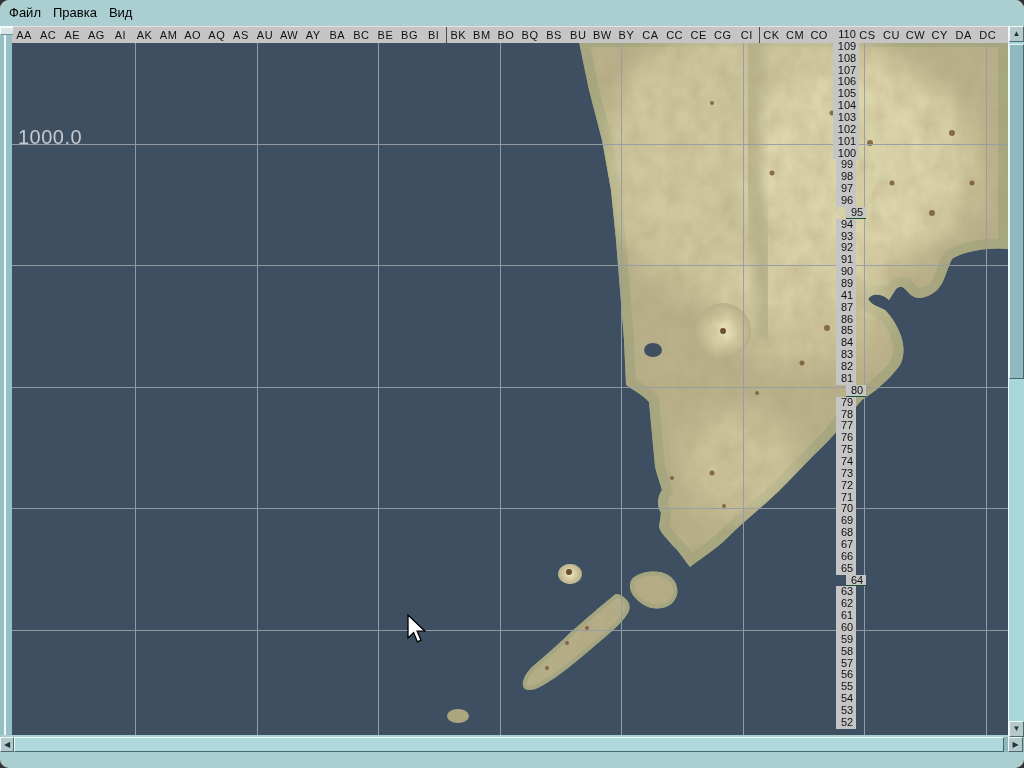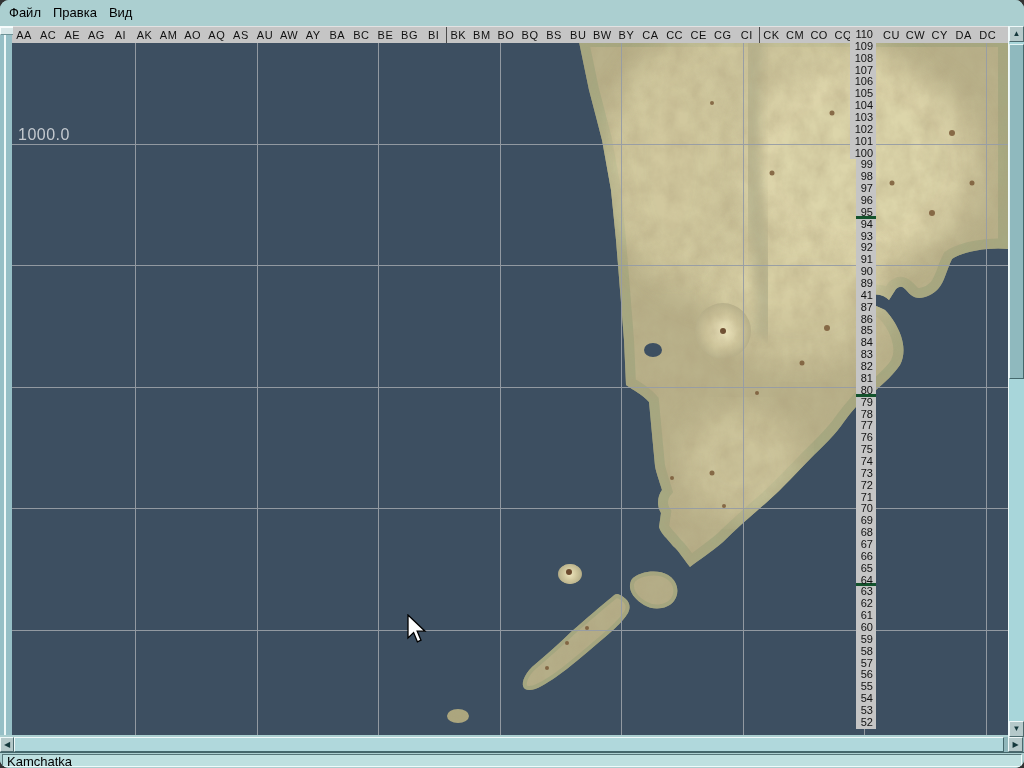--- a/index.html
+++ b/index.html
@@ -33,34 +33,34 @@
   .col-cell{
     flex:0 0 24.1px;width:24.1px;text-align:center;font-size:11px;
     color:#111;line-height:16px;letter-spacing:.5px;
   }
   .col-cell.divider{border-left:1px solid #4a4a4a;box-sizing:border-box;}
   
   .map-viewport{position:absolute;left:12px;top:17px;width:996px;height:692px;overflow:hidden;background:#3d4f61;z-index:1;}
   .map-svg{position:absolute;left:0;top:0;z-index:1;}
   .scale-label{
     position:absolute;left:6px;top:83px;z-index:2;
-    font-size:16px;color:#c4c9cf;letter-spacing:.5px;
+    font-size:20px;color:#c4c9cf;letter-spacing:.5px;
   }
   .cursor-svg{position:absolute;left:394px;top:571px;z-index:50;}
   
   .row-header{
     position:absolute;right:16px;top:3px;height:706px;width:60px;
     z-index:4;overflow:hidden;pointer-events:none;
   }
-  .row-cell{height:11.86px;display:flex;justify-content:flex-end;}
+  .row-cell{height:11.86px;display:flex;justify-content:center;}
   .row-cell span{
     display:inline-block;background:#c5c5c5;color:#111;
     font-size:11px;line-height:11.8px;padding:0 3px 0 5px;
   }
-  .row-cell.tick span{border-bottom:3px solid #14532d;box-sizing:border-box;margin-left:20px;}
+  .row-cell.tick span{border-bottom:1px solid #14532d;box-sizing:border-box;margin-left:20px;}
   
   .v-scrollbar{position:absolute;left:1008px;top:0;width:16px;height:711px;background:#a8d6da;border-left:1px solid #f0fafa;box-sizing:border-box;z-index:5;}
   .sb-btn{
     position:absolute;left:0;width:15px;height:16px;background:#b5c9ca;
     border-top:1px solid #eef8f8;border-left:1px solid #eef8f8;
     border-right:1px solid #4c6a6e;border-bottom:1px solid #4c6a6e;
     box-sizing:border-box;text-align:center;font-size:8px;line-height:14px;color:#15383c;
   }
   .sb-up{top:0;}
   .sb-down{top:695px;}
@@ -456,17 +456,14 @@
       <div class="sb-btn sb-down"><span>▼</span></div>
     </div>
   </div>
 
   <div class="h-scrollbar">
     <div class="hb-btn hb-left"><span>◀</span></div>
     <div class="h-thumb"></div>
     <div class="hb-btn hb-right"><span>▶</span></div>
   </div>
 
-  <div class="status-bar">
-    <div class="status-field">Kamchatka</div>
-  </div>
 
 </div>
 
 </body></html>

